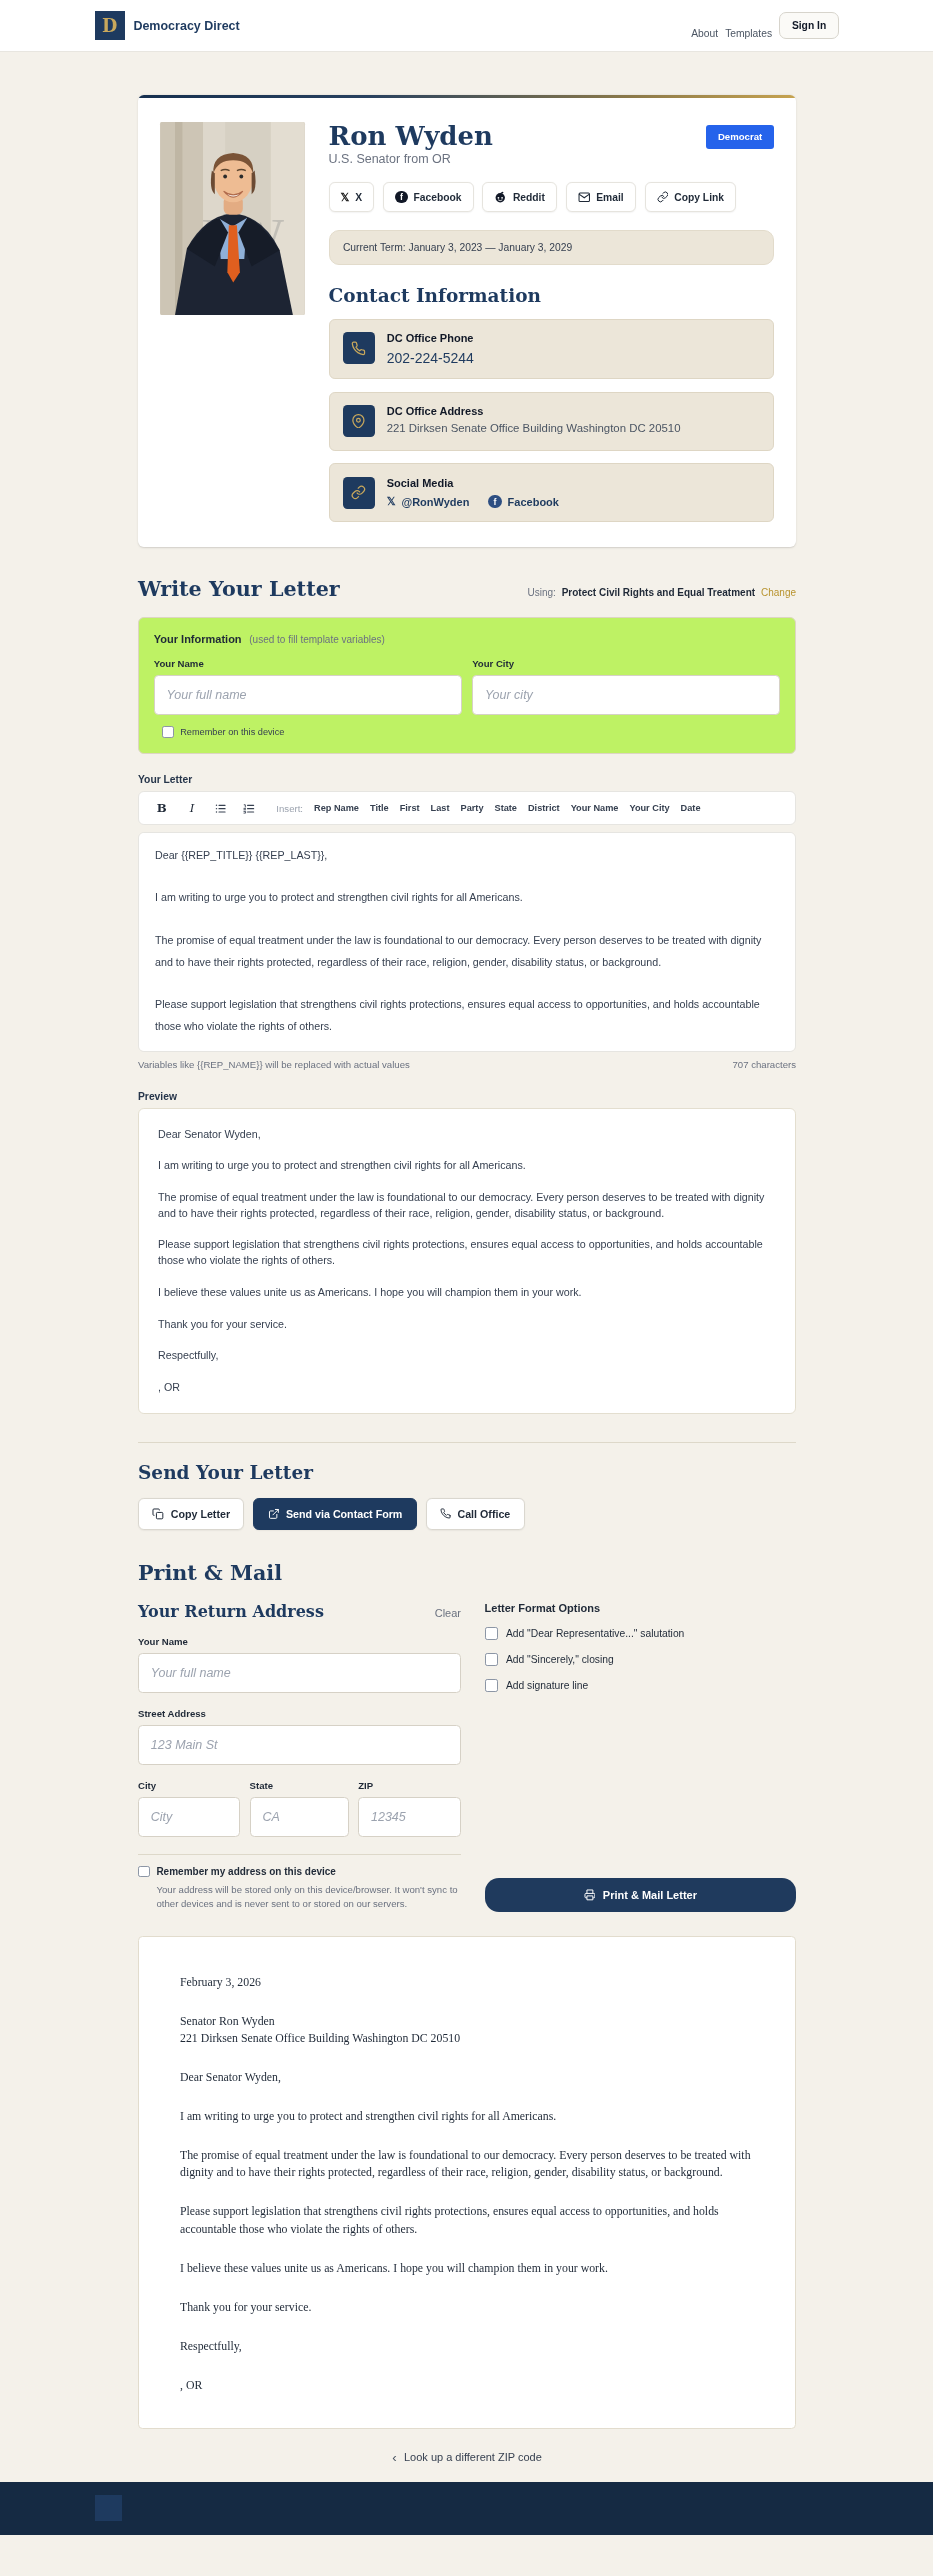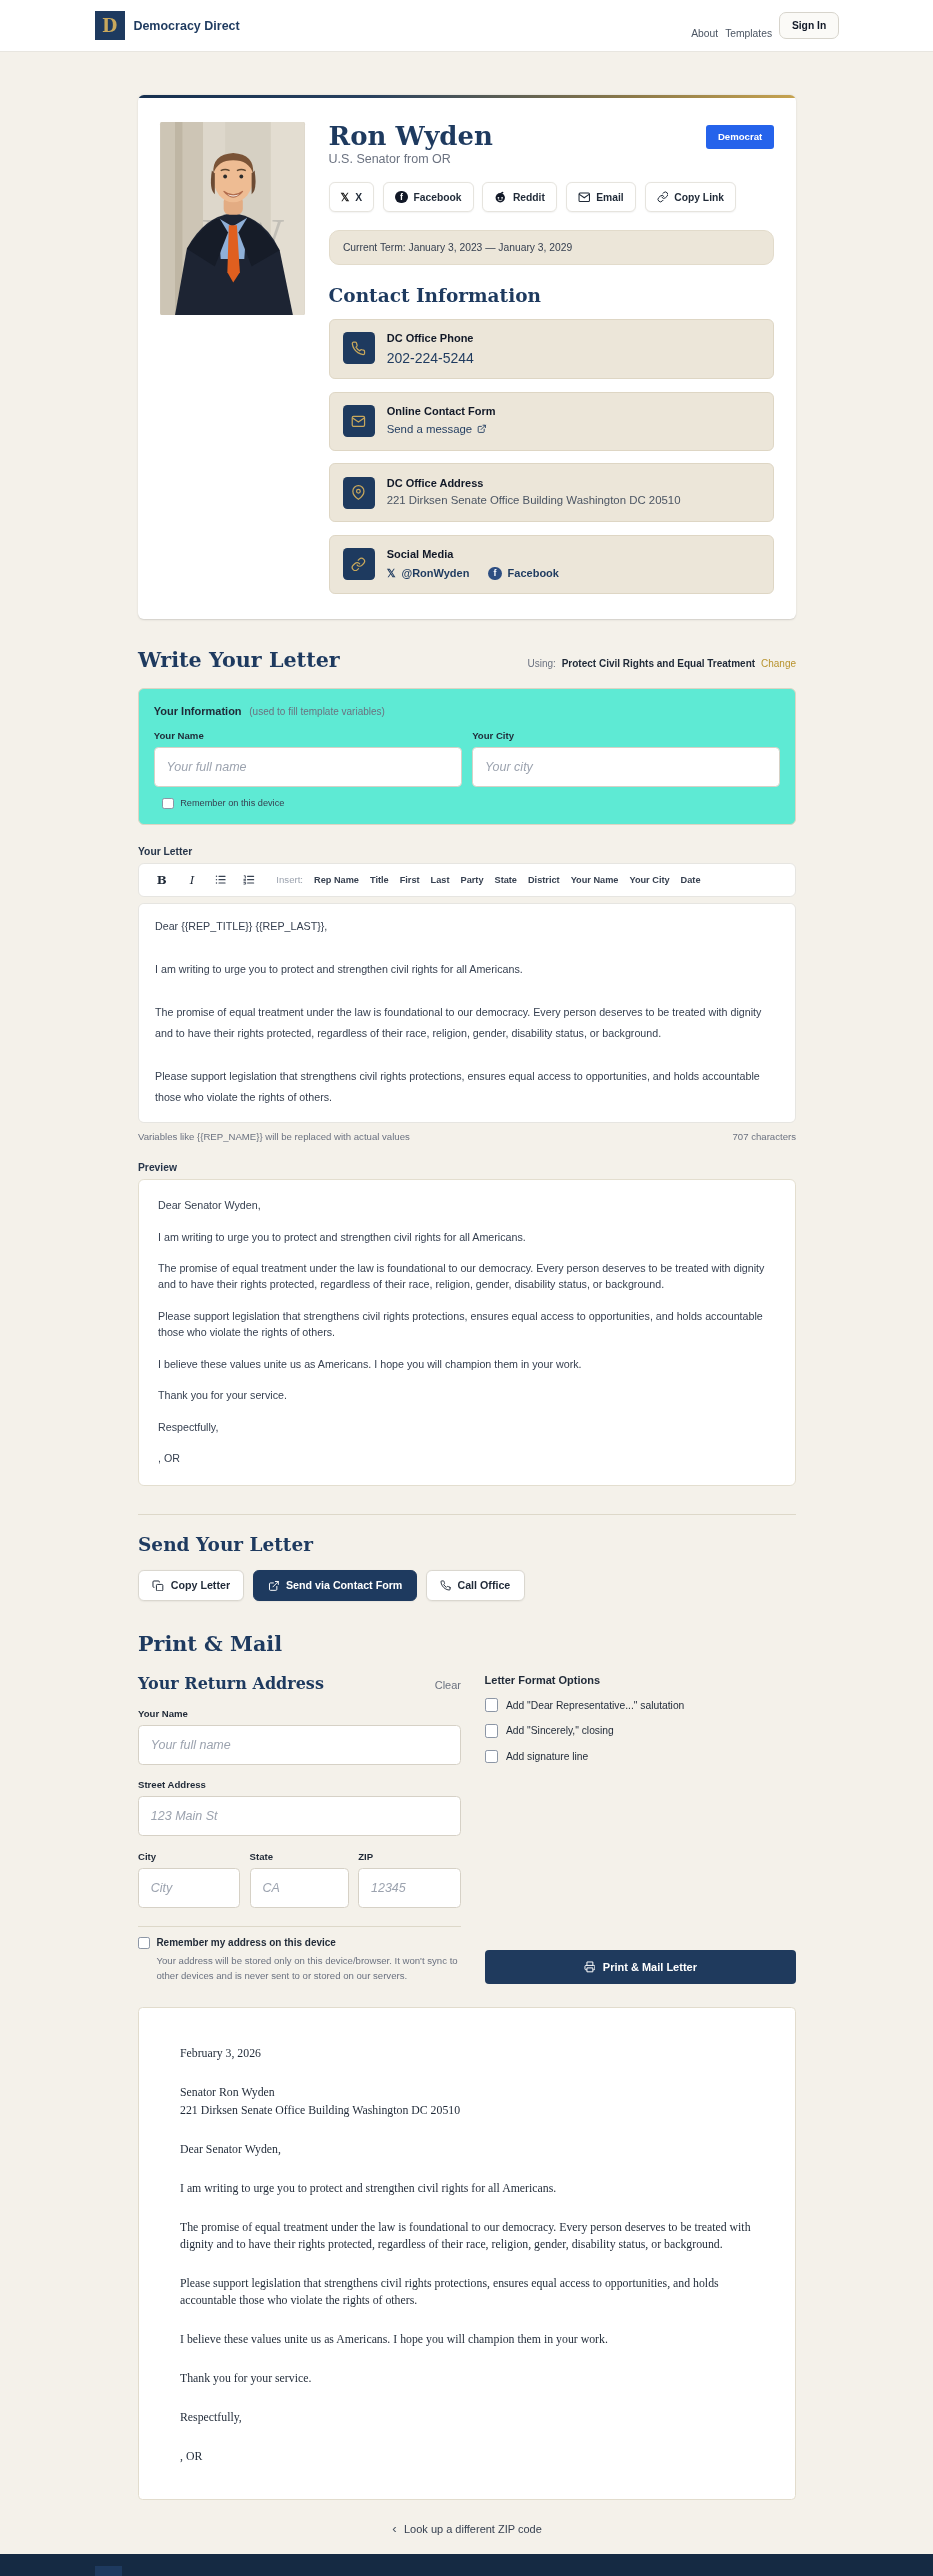--- a/index.html
+++ b/index.html
@@ -56,21 +56,21 @@
   .fb-circle { width:13.3px; height:13.3px; border-radius:50%; background:#2d4e82; color:#fff; display:flex; align-items:center; justify-content:center; font-size:8.9px; font-weight:700; }
 
   
   .sec-head { display:flex; justify-content:space-between; align-items:baseline; margin-top:29.5px; }
   .serif-xl { font-family:"DejaVu Serif", serif; font-size:20.7px; color:#1e3a5f; font-weight:700; margin:0; }
   .serif-lg { font-family:"DejaVu Serif", serif; font-size:18.5px; color:#1e3a5f; font-weight:700; margin:0; }
   .using { display:flex; gap:5.9px; align-items:baseline; font-size:10px; }
   .using-label { color:#6b7280; }
   .using-name { color:#1f2937; font-weight:700; }
   .change-link { color:#b8932e; cursor:pointer; text-decoration:none; }
-  .info-panel { margin-top:16px; background:#5eead4; border:0.7px solid #ddd5c3; border-radius:5.9px; padding:14.8px; }
+  .info-panel { margin-top:16px; background:#bef264; border:0.7px solid #ddd5c3; border-radius:5.9px; padding:14.8px; }
   .ip-title b { font-size:11px; color:#1f2937; }
   .ip-title span { font-size:10px; color:#6b7280; margin-left:4.4px; }
   .ip-grid { display:grid; grid-template-columns:1fr 1fr; gap:10.3px; margin-top:11.8px; }
   .flabel { display:block; font-size:9.6px; font-weight:700; color:#1f2937; margin-bottom:5.9px; }
   .txt { width:100%; height:40px; background:#fff; border:0.7px solid #d6d1c6; border-radius:4.4px; padding:0 11.8px;
          font-family:Liberation Sans, sans-serif; font-style:italic; font-size:12.5px; color:#374151; }
   .txt::placeholder { color:#9ca3af; }
   .cb-row { display:flex; align-items:center; gap:6.6px; margin-top:11px; cursor:pointer;padding-left:8px; }
   .cb { width:11.8px; height:11.8px; background:#fff; border:1.1px solid #8c96a5; border-radius:2.2px; flex:none; }
   .cb-label { font-size:9.2px; color:#374151; }
@@ -105,21 +105,21 @@
   .csz { display:grid; grid-template-columns:102px 99px 1fr; gap:9.6px; margin-top:14.8px; }
   .thin { border:none; border-top:0.7px solid #ddd8c9; margin:17.7px 0 0; }
   .rem2 { display:flex; gap:6.6px; align-items:center; margin-top:10.3px; cursor:pointer; }
   .rem2 span { font-size:10px; font-weight:700; color:#1f2937; }
   .rem-help { font-size:9.6px; color:#6b7280; line-height:1.55; margin:5.2px 0 0 18.5px; }
   .pm-right { display:flex; flex-direction:column; }
   .fo-label { font-size:11px; font-weight:700; color:#1f2937; }
   .fo-cb { display:flex; align-items:center; gap:8px; margin-top:12.5px; cursor:pointer; }
   .cb-lg { width:13.3px; height:13.3px; background:#fff; border:1.1px solid #8c96a5; border-radius:2.2px; flex:none; }
   .fo-cb span { font-size:10.3px; color:#1f2937; }
-  .print-btn { margin-top:auto; width:100%; height:34px; background:#1f3a5d; color:#fff; border:none; border-radius:4px;
+  .print-btn { margin-top:auto; width:100%; height:34px; background:#1f3a5d; color:#fff; border:none; border-radius:14px;
                font-size:11px; font-weight:700; display:flex; align-items:center; justify-content:center; gap:7.4px; cursor:pointer; font-family:inherit; }
 
   .letter-card { margin-top:23.6px; background:#fff; border:0.7px solid #e2dccd; border-radius:4.4px; padding:37px 41px 29.5px;
                  font-family:"Liberation Serif", serif; font-size:11.8px; color:#1f2937; line-height:1.45; }
   .letter-card p { margin:0 0 22px; }
   .zip-row { text-align:center; margin:20.7px 0 17.7px; }
   .zip-link { display:inline-flex; align-items:center; gap:7.4px; font-size:11px; color:#374151; text-decoration:none; cursor:pointer; }
   .chev { font-size:13.3px; color:#4b5563; }
 
   
@@ -235,39 +235,20 @@
           <svg width="14.8" height="14.8" viewBox="0 0 24 24" fill="none" stroke="currentColor" stroke-width="2" stroke-linecap="round" stroke-linejoin="round">
               <path d="M22 16.92v3a2 2 0 0 1-2.18 2 19.79 19.79 0 0 1-8.63-3.07 19.5 19.5 0 0 1-6-6 19.79 19.79 0 0 1-3.07-8.67A2 2 0 0 1 4.11 2h3a2 2 0 0 1 2 1.72 12.84 12.84 0 0 0 .7 2.81 2 2 0 0 1-.45 2.11L8.09 9.91a16 16 0 0 0 6 6l1.27-1.27a2 2 0 0 1 2.11-.45 12.84 12.84 0 0 0 2.81.7A2 2 0 0 1 22 16.92z"></path>
             </svg>
         </div>
         <div>
           <div class="clabel">DC Office Phone</div>
           <a class="cphone">202-224-5244</a>
         </div>
       </div>
 
-      <div class="ccard">
-        <div class="ctile">
-          <svg width="14.8" height="14.8" viewBox="0 0 24 24" fill="none" stroke="currentColor" stroke-width="2">
-              <rect x="2" y="4" width="20" height="16" rx="2"></rect>
-              <polyline points="22,6 12,13 2,6"></polyline>
-            </svg>
-        </div>
-        <div>
-          <div class="clabel">Online Contact Form</div>
-          <a class="clink">
-            <span>Send a message</span>
-            <svg width="9.6" height="9.6" viewBox="0 0 24 24" fill="none" stroke="#1e3a5f" stroke-width="2.2" stroke-linecap="round" stroke-linejoin="round">
-                <path d="M18 13v6a2 2 0 0 1-2 2H5a2 2 0 0 1-2-2V8a2 2 0 0 1 2-2h6"></path>
-                <polyline points="15,3 21,3 21,9"></polyline>
-                <line x1="10" y1="14" x2="21" y2="3"></line>
-              </svg>
-          </a>
-        </div>
-      </div>
 
       <div class="ccard">
         <div class="ctile">
           <svg width="14.8" height="14.8" viewBox="0 0 24 24" fill="none" stroke="currentColor" stroke-width="2">
               <path d="M21 10c0 7-9 13-9 13s-9-6-9-13a9 9 0 0 1 18 0z"></path>
               <circle cx="12" cy="10" r="3"></circle>
             </svg>
         </div>
         <div>
           <div class="clabel">DC Office Address</div>

